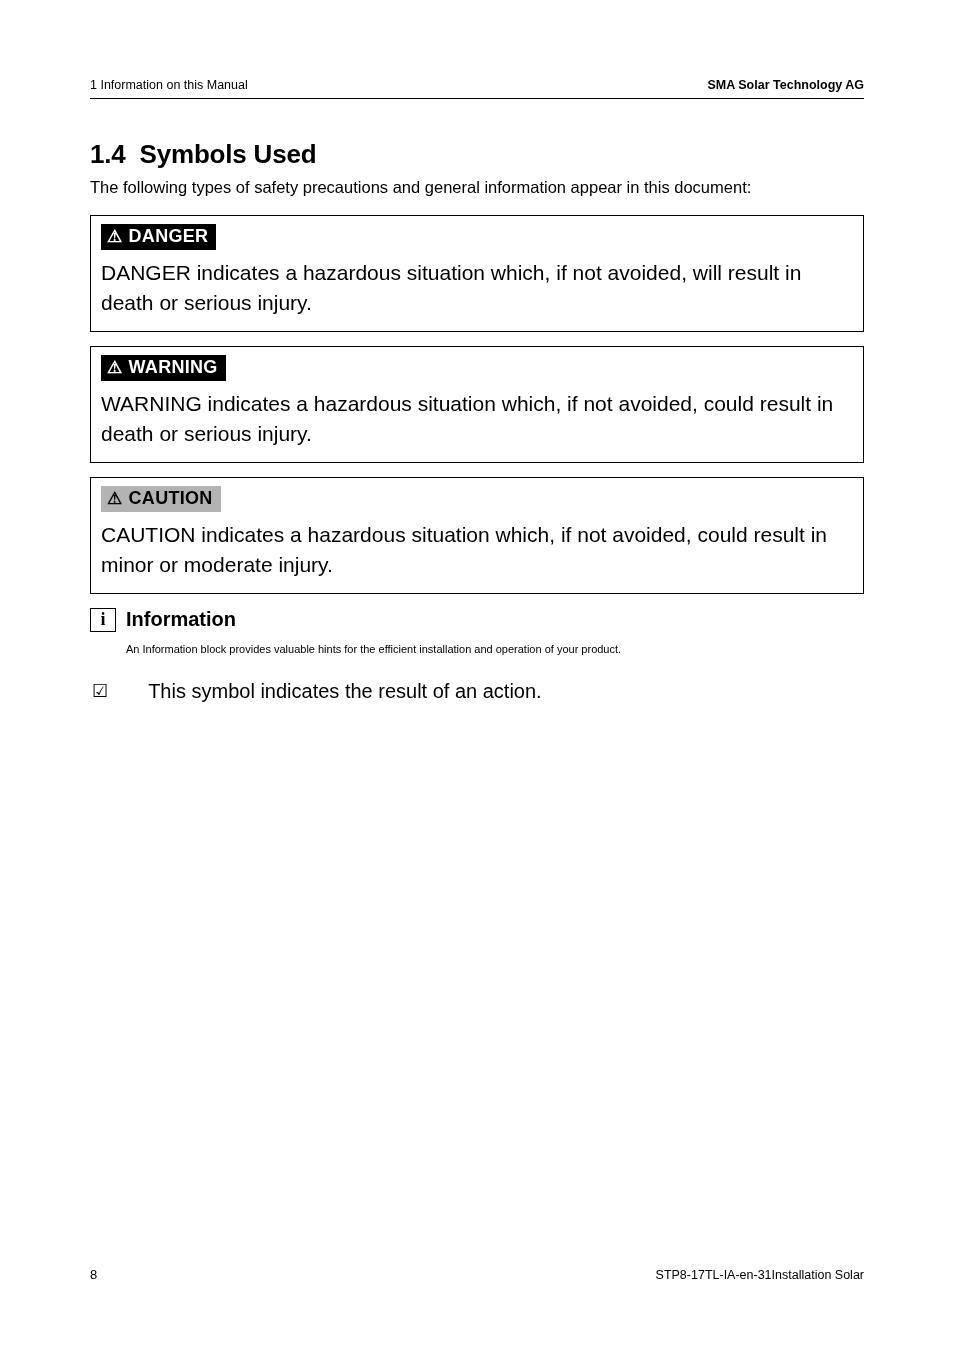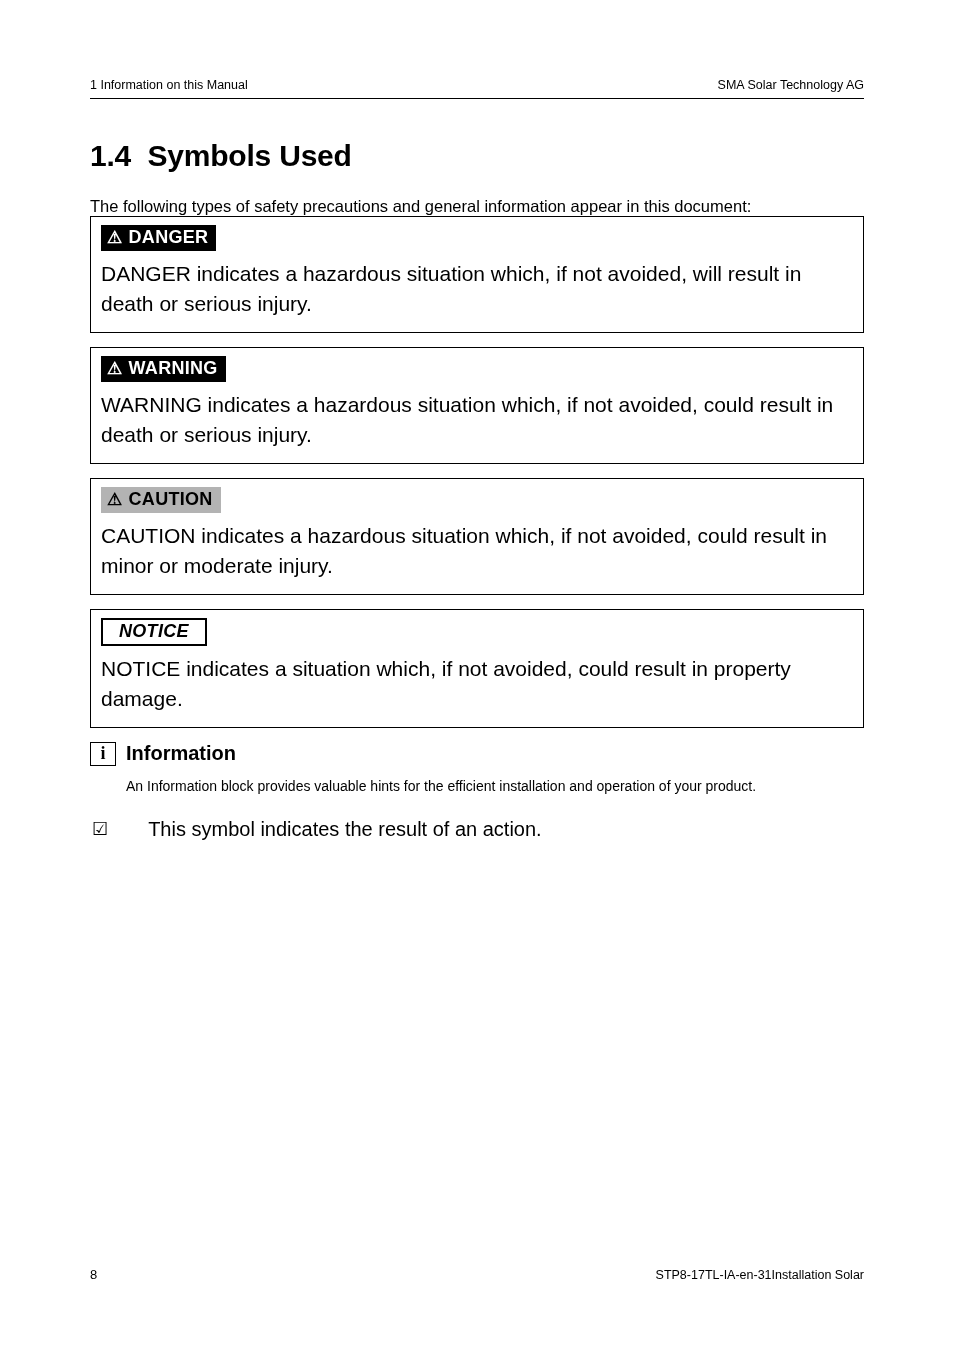--- a/index.html
+++ b/index.html
@@ -16,30 +16,30 @@
     border-radius: 23px;
   }
   .header {
     display: flex;
     justify-content: space-between;
     font-size: 12.5px;
     border-bottom: 1px solid #000;
     padding-bottom: 6px;
     margin-bottom: 40px;
   }
-  .header .right { font-weight: 400; }
+  .header .right { font-weight: 700; }
   h2 {
-    font-size: 30px;
+    font-size: 26px;
     font-weight: 700;
-    margin-bottom: 24px;
+    margin-bottom: 8px;
     letter-spacing: -0.2px;
   }
   .intro {
     font-size: 16.5px;
-    margin-bottom: 0;
+    margin-bottom: 18px;
     font-weight: 300;
   }
   .callout {
     border: 1px solid #000;
     padding: 8px 10px 12px 10px;
     margin-bottom: 14px;
   }
   .badge {
     display: inline-flex;
     align-items: center;
@@ -82,21 +82,21 @@
     border: 1.5px solid #000;
     display: flex;
     align-items: center;
     justify-content: center;
     font-weight: 900;
     font-size: 18px;
     font-family: Georgia, serif;
   }
   .info-title { font-weight: 700; font-size: 20px; }
   .info-body {
-    font-size: 14px;
+    font-size: 11px;
     line-height: 1.45;
     margin-left: 36px;
     font-weight: 300;
     margin-bottom: 22px;
   }
   .result-row {
     display: flex;
     align-items: center;
     gap: 40px;
     margin-left: 2px;
@@ -150,26 +150,20 @@
   </div>
 
   <div class="callout">
     <div class="badge badge-grey">
       <span class="tri-icon">⚠</span>
       <span>CAUTION</span>
     </div>
     <div class="callout-body">CAUTION indicates a hazardous situation which, if not avoided, could result in minor or moderate injury.</div>
   </div>
 
-  <div class="callout">
-    <div class="badge badge-notice">
-      <span>NOTICE</span>
-    </div>
-    <div class="callout-body">NOTICE indicates a situation which, if not avoided, could result in property damage.</div>
-  </div>
 
   <div class="info-row">
     <div class="info-icon">i</div>
     <div class="info-title">Information</div>
   </div>
   <div class="info-body">An Information block provides valuable hints for the efficient installation and operation of your product.</div>
 
   <div class="result-row">
     <span class="check-icon">☑</span>
     <span class="result-text">This symbol indicates the result of an action.</span>

